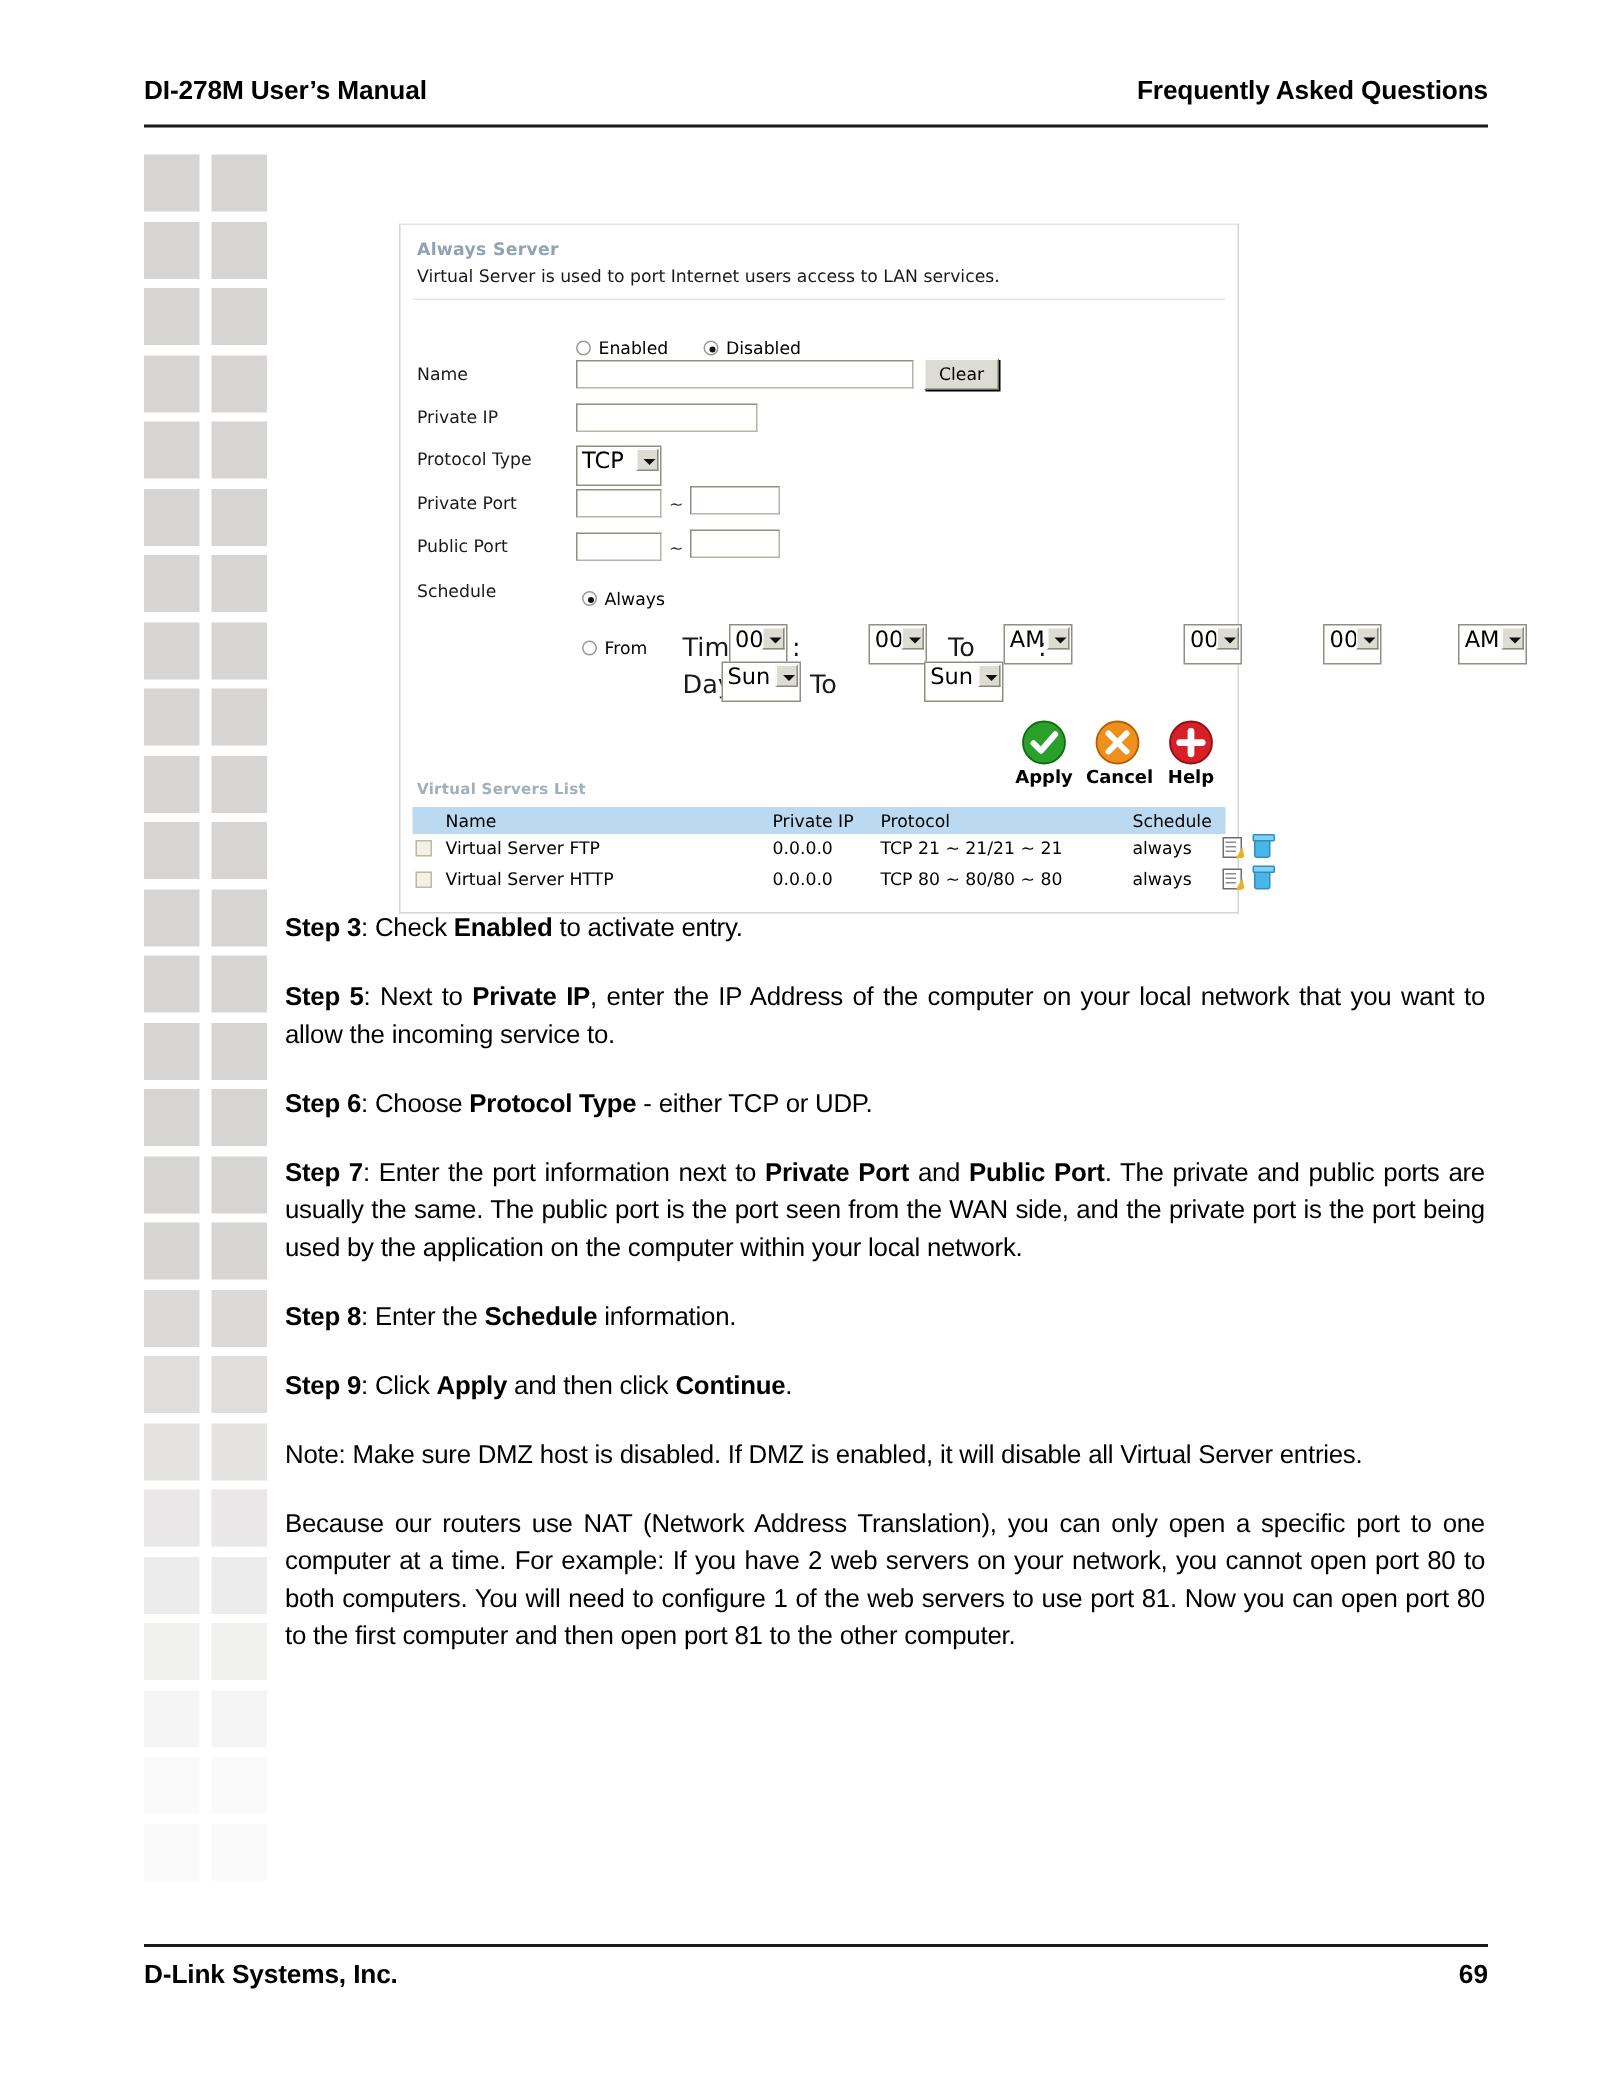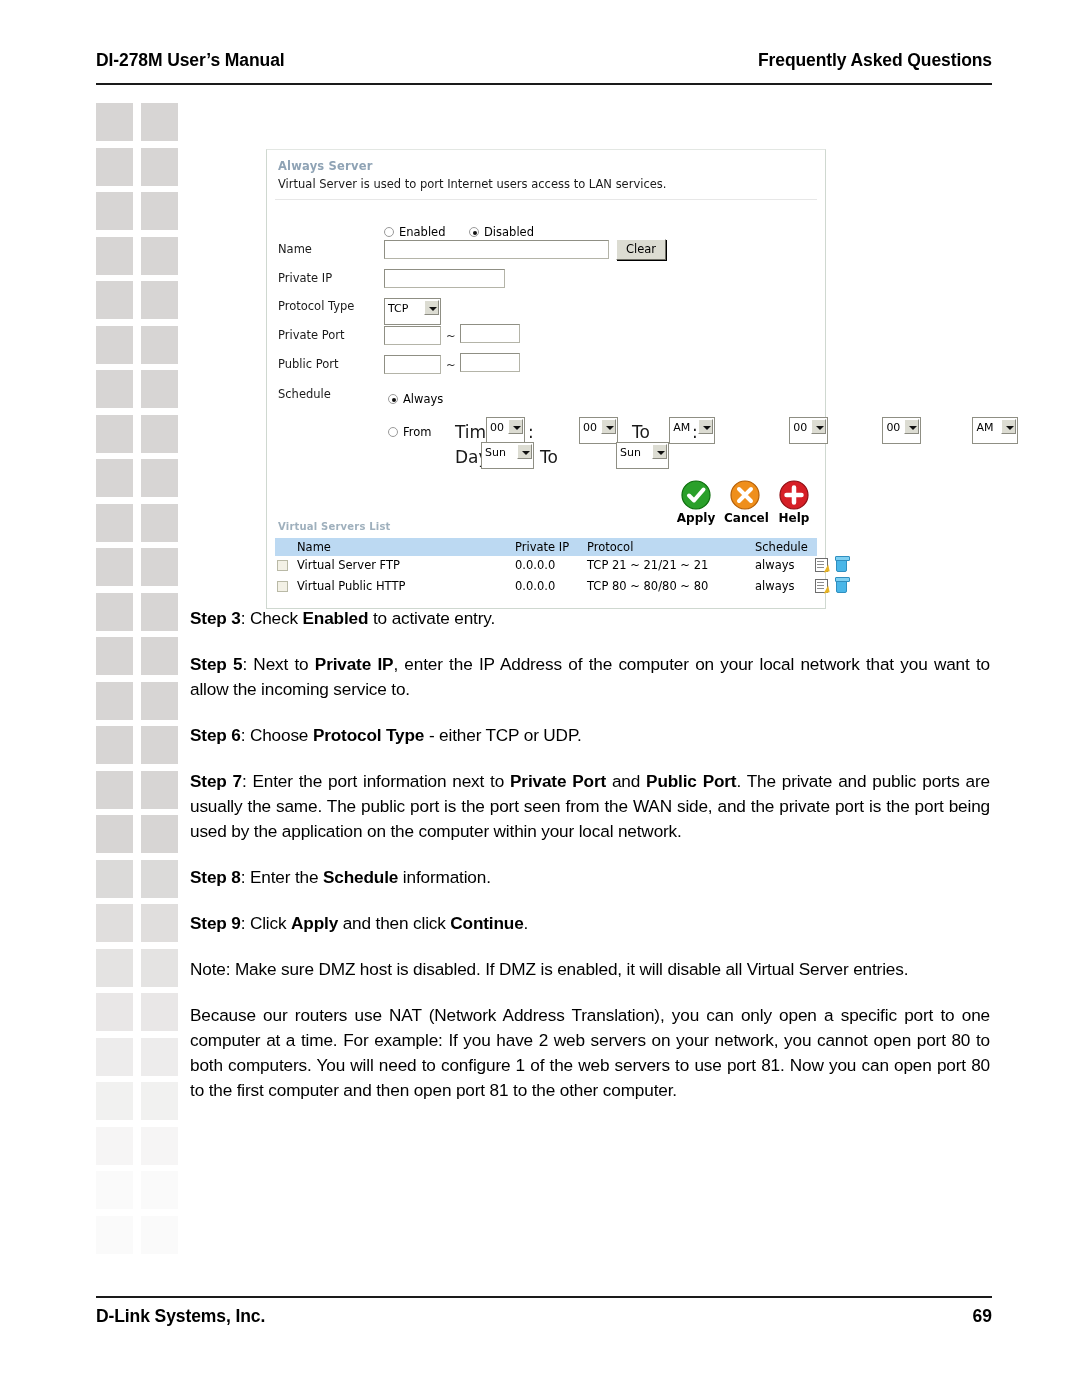--- a/index.html
+++ b/index.html
@@ -84,21 +84,21 @@
   
   .tinput{
     display:inline-block; height:19px; background:#fff;
     border:1px solid #b4b4a8;
     border-top-color:#8f8f84; border-left-color:#8f8f84;
   }
   
   .sel{
     display:inline-block; height:27px; background:#fff;
     border:1px solid #8f8f84;
-    position:relative; font-size:11px; color:#000;
+    position:relative; font-size:15px; color:#000;
     padding:1px 20px 0 3px; line-height:17px; white-space:nowrap;
   }
   .sel .arrowbox{
     position:absolute; right:1px; top:1px; width:15px; height:15px;
     background:#dcdcd2; border:1px solid #ffffff;
     border-right-color:#8a8a80; border-bottom-color:#8a8a80;
   }
   .sel .arrowbox::after{
     content:""; position:absolute; left:3.5px; top:6px;
     border-left:4px solid transparent; border-right:4px solid transparent;
@@ -416,21 +416,21 @@
       <span class="cell c-proto">TCP 21 ~ 21/21 ~ 21</span>
       <span class="cell c-sch">always</span>
       <span class="cell c-act">
         <span class="ic-edit"></span>
         <span class="ic-trash"></span>
       </span>
     </div>
 
     <div class="row">
       <span class="cell c-chk"></span>
-      <span class="cell c-name">Virtual Public HTTP</span>
+      <span class="cell c-name">Virtual Server HTTP</span>
       <span class="cell c-ip">0.0.0.0</span>
       <span class="cell c-proto">TCP 80 ~ 80/80 ~ 80</span>
       <span class="cell c-sch">always</span>
       <span class="cell c-act">
         <span class="ic-edit"></span>
         <span class="ic-trash"></span>
       </span>
     </div>
 
   </div>

